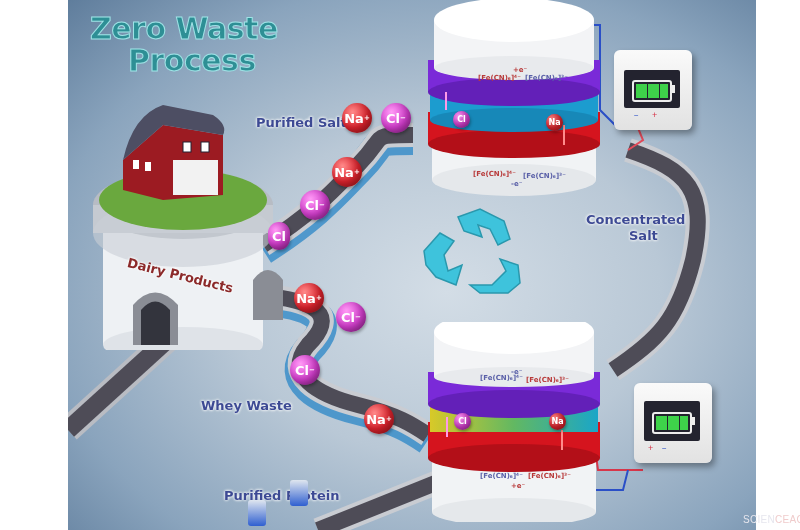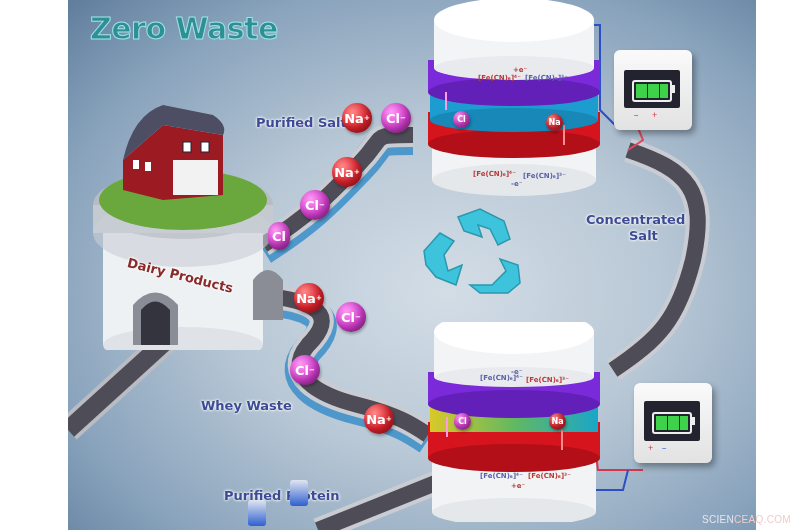--- a/index.html
+++ b/index.html
@@ -27,20 +27,21 @@
   .fe-red{color:#b83a3a;}
   .fe-blue{color:#5a60a8;}
   .watermark{position:absolute;font-family:"Liberation Sans",sans-serif;font-size:10px;letter-spacing:0.3px;}
 </style>
 </head>
 <body>
 
 <div id="scene">
 
   <div class="title" style="left:22px;top:14px;">Zero Waste</div>
+  <div class="title" style="left:60px;top:46px;">Process</div>
 
   <svg width="663" height="530" style="position:absolute;left:0;top:0;">
 
     <path d="M0 430 L110 330" stroke="#b9bcc3" stroke-width="26" fill="none"></path>
     <path d="M0 430 L110 330" stroke="#4e4c57" stroke-width="18" fill="none"></path>
 
     <path d="M195 250 C250 215 270 190 290 170 C320 140 300 140 345 140" stroke="#3b8ec9" stroke-width="30" fill="none" opacity=".85"></path>
     <path d="M195 245 C250 210 270 185 290 165 C320 135 300 135 345 135" stroke="#c9ccd2" stroke-width="24" fill="none"></path>
     <path d="M195 245 C250 210 270 185 290 165 C320 135 300 135 345 135" stroke="#4e4c57" stroke-width="16" fill="none"></path>
 
@@ -224,14 +225,14 @@
     </div>
     <span style="position:absolute;left:14px;top:60px;font-size:9px;color:#d7364a;">+</span>
     <span style="position:absolute;left:28px;top:61px;font-size:8px;color:#2a4fc7;">−</span>
   </div>
 
   <div style="position:absolute;left:180px;top:500px;width:18px;height:26px;background:linear-gradient(#dfe6ef,#2f5fd0);border-radius:3px;"></div>
   <div style="position:absolute;left:222px;top:480px;width:18px;height:26px;background:linear-gradient(#dfe6ef,#2f5fd0);border-radius:3px;"></div>
 </div>
 
 <div class="watermark" style="left:702px;top:514px;">
-  <span style="color:#e6e6ee;">SCIEN</span><span style="color:#f0cccc;">CEAQ.COM</span>
+  <span style="color:#e6e6ee;margin-left:41px;">SCIEN</span><span style="color:#f0cccc;">CEAQ.COM</span>
 </div>
 
 </body></html>

